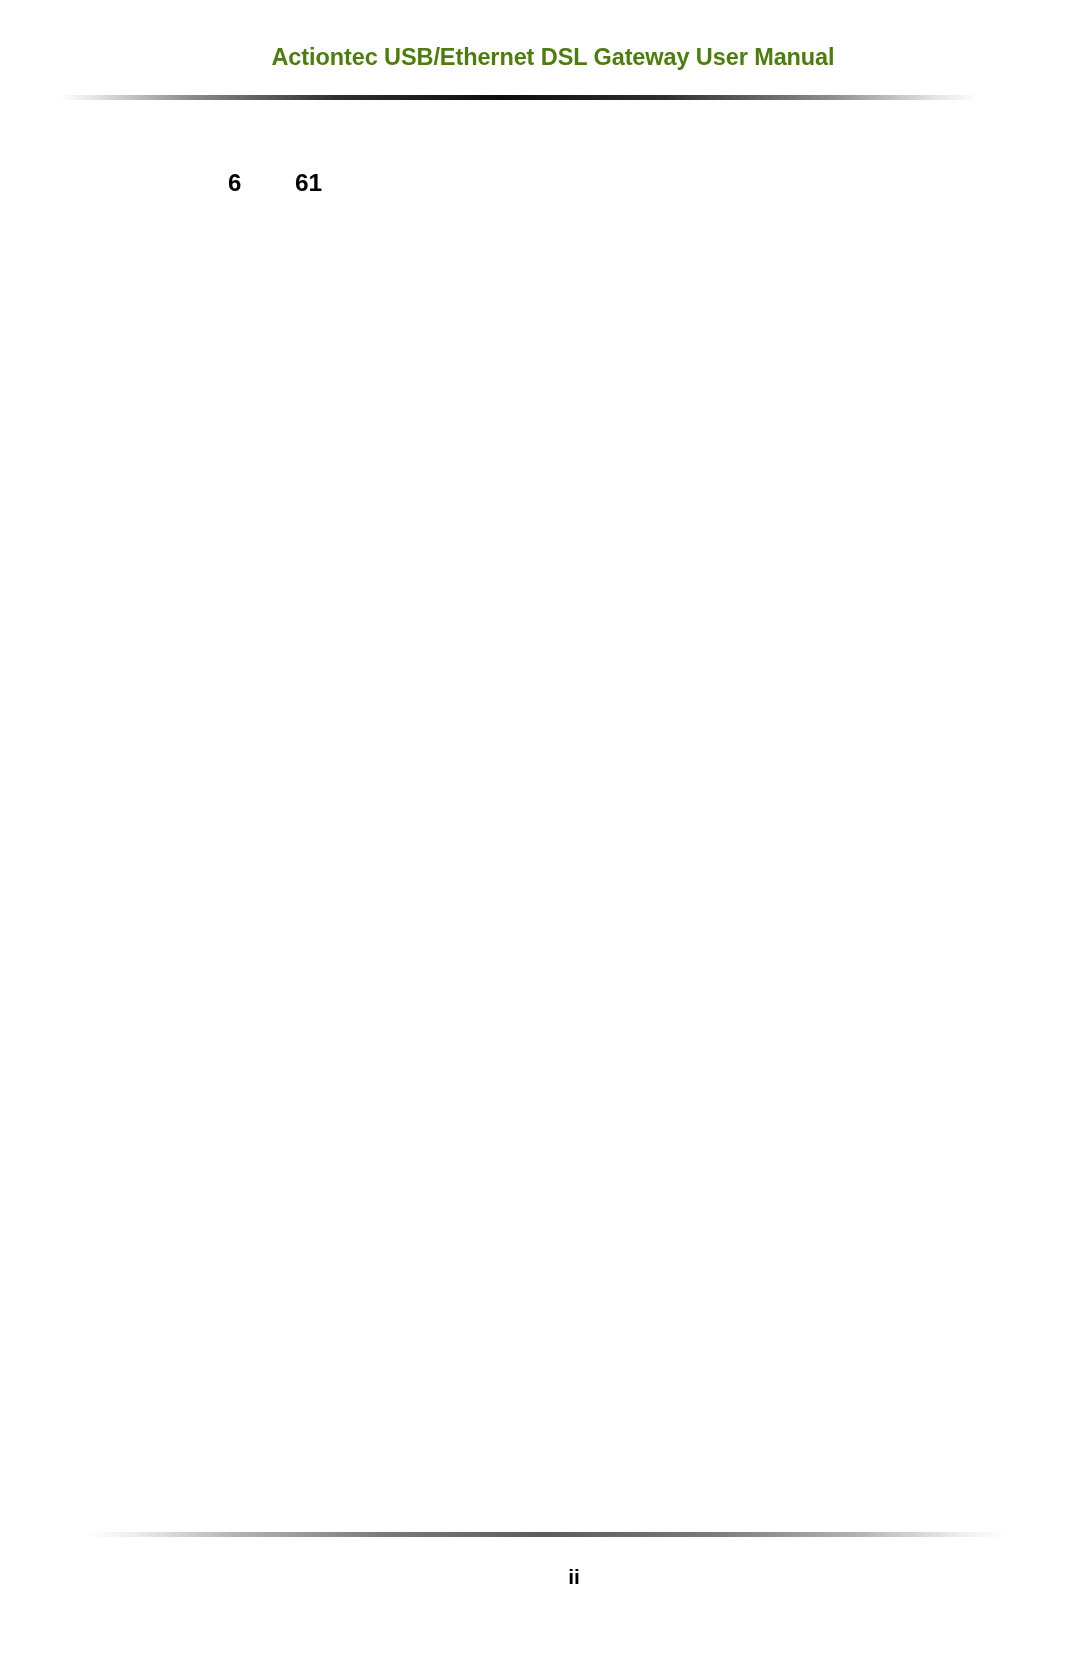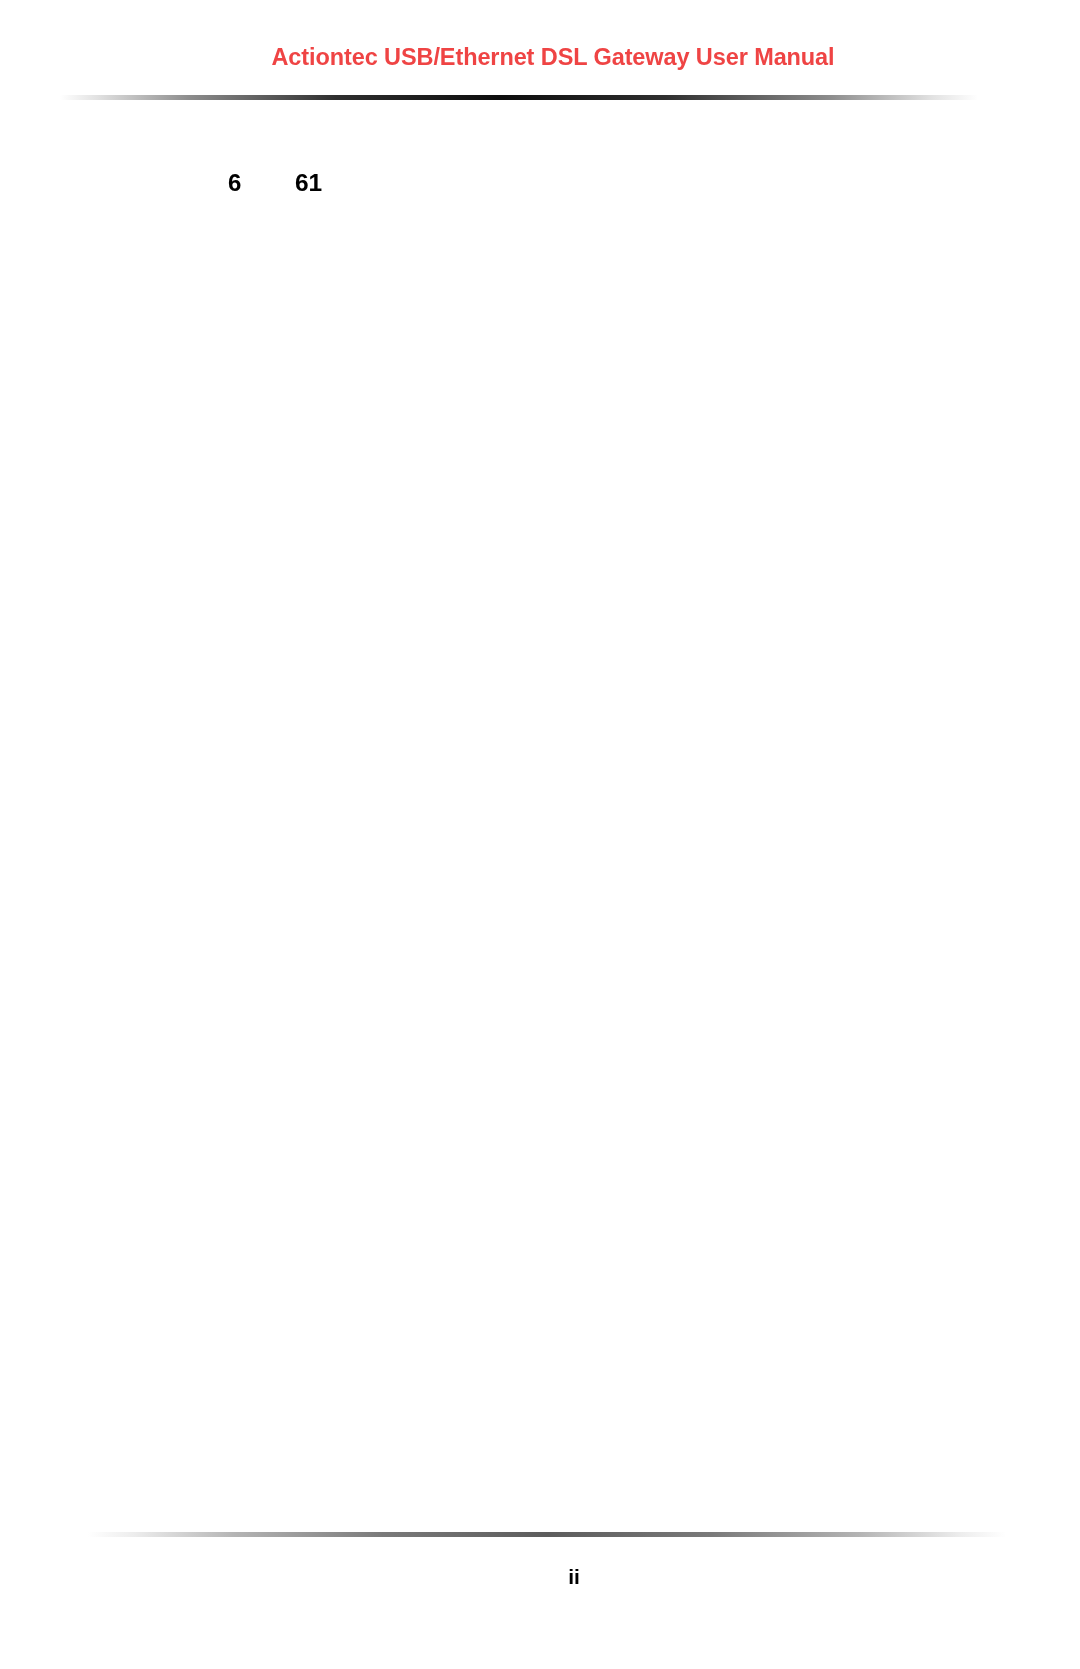--- a/index.html
+++ b/index.html
@@ -29,21 +29,21 @@
     top: 0;
     left: 0;
     width: 1080px;
     padding-top: 44px;
   }
   .header-title {
     text-align: center;
     font-size: 23.5px;
     font-weight: bold;
     letter-spacing: -0.1px;
-    color: #ef4444;
+    color: #4d7c0f;
     padding-left: 26px;
   }
   .rule {
     margin-top: 24px;
     height: 5px;
     width: 918px;
     margin-left: 60px;
     background: linear-gradient(to right,
         #ffffff 0%,
         #e2e2e2 4%,

